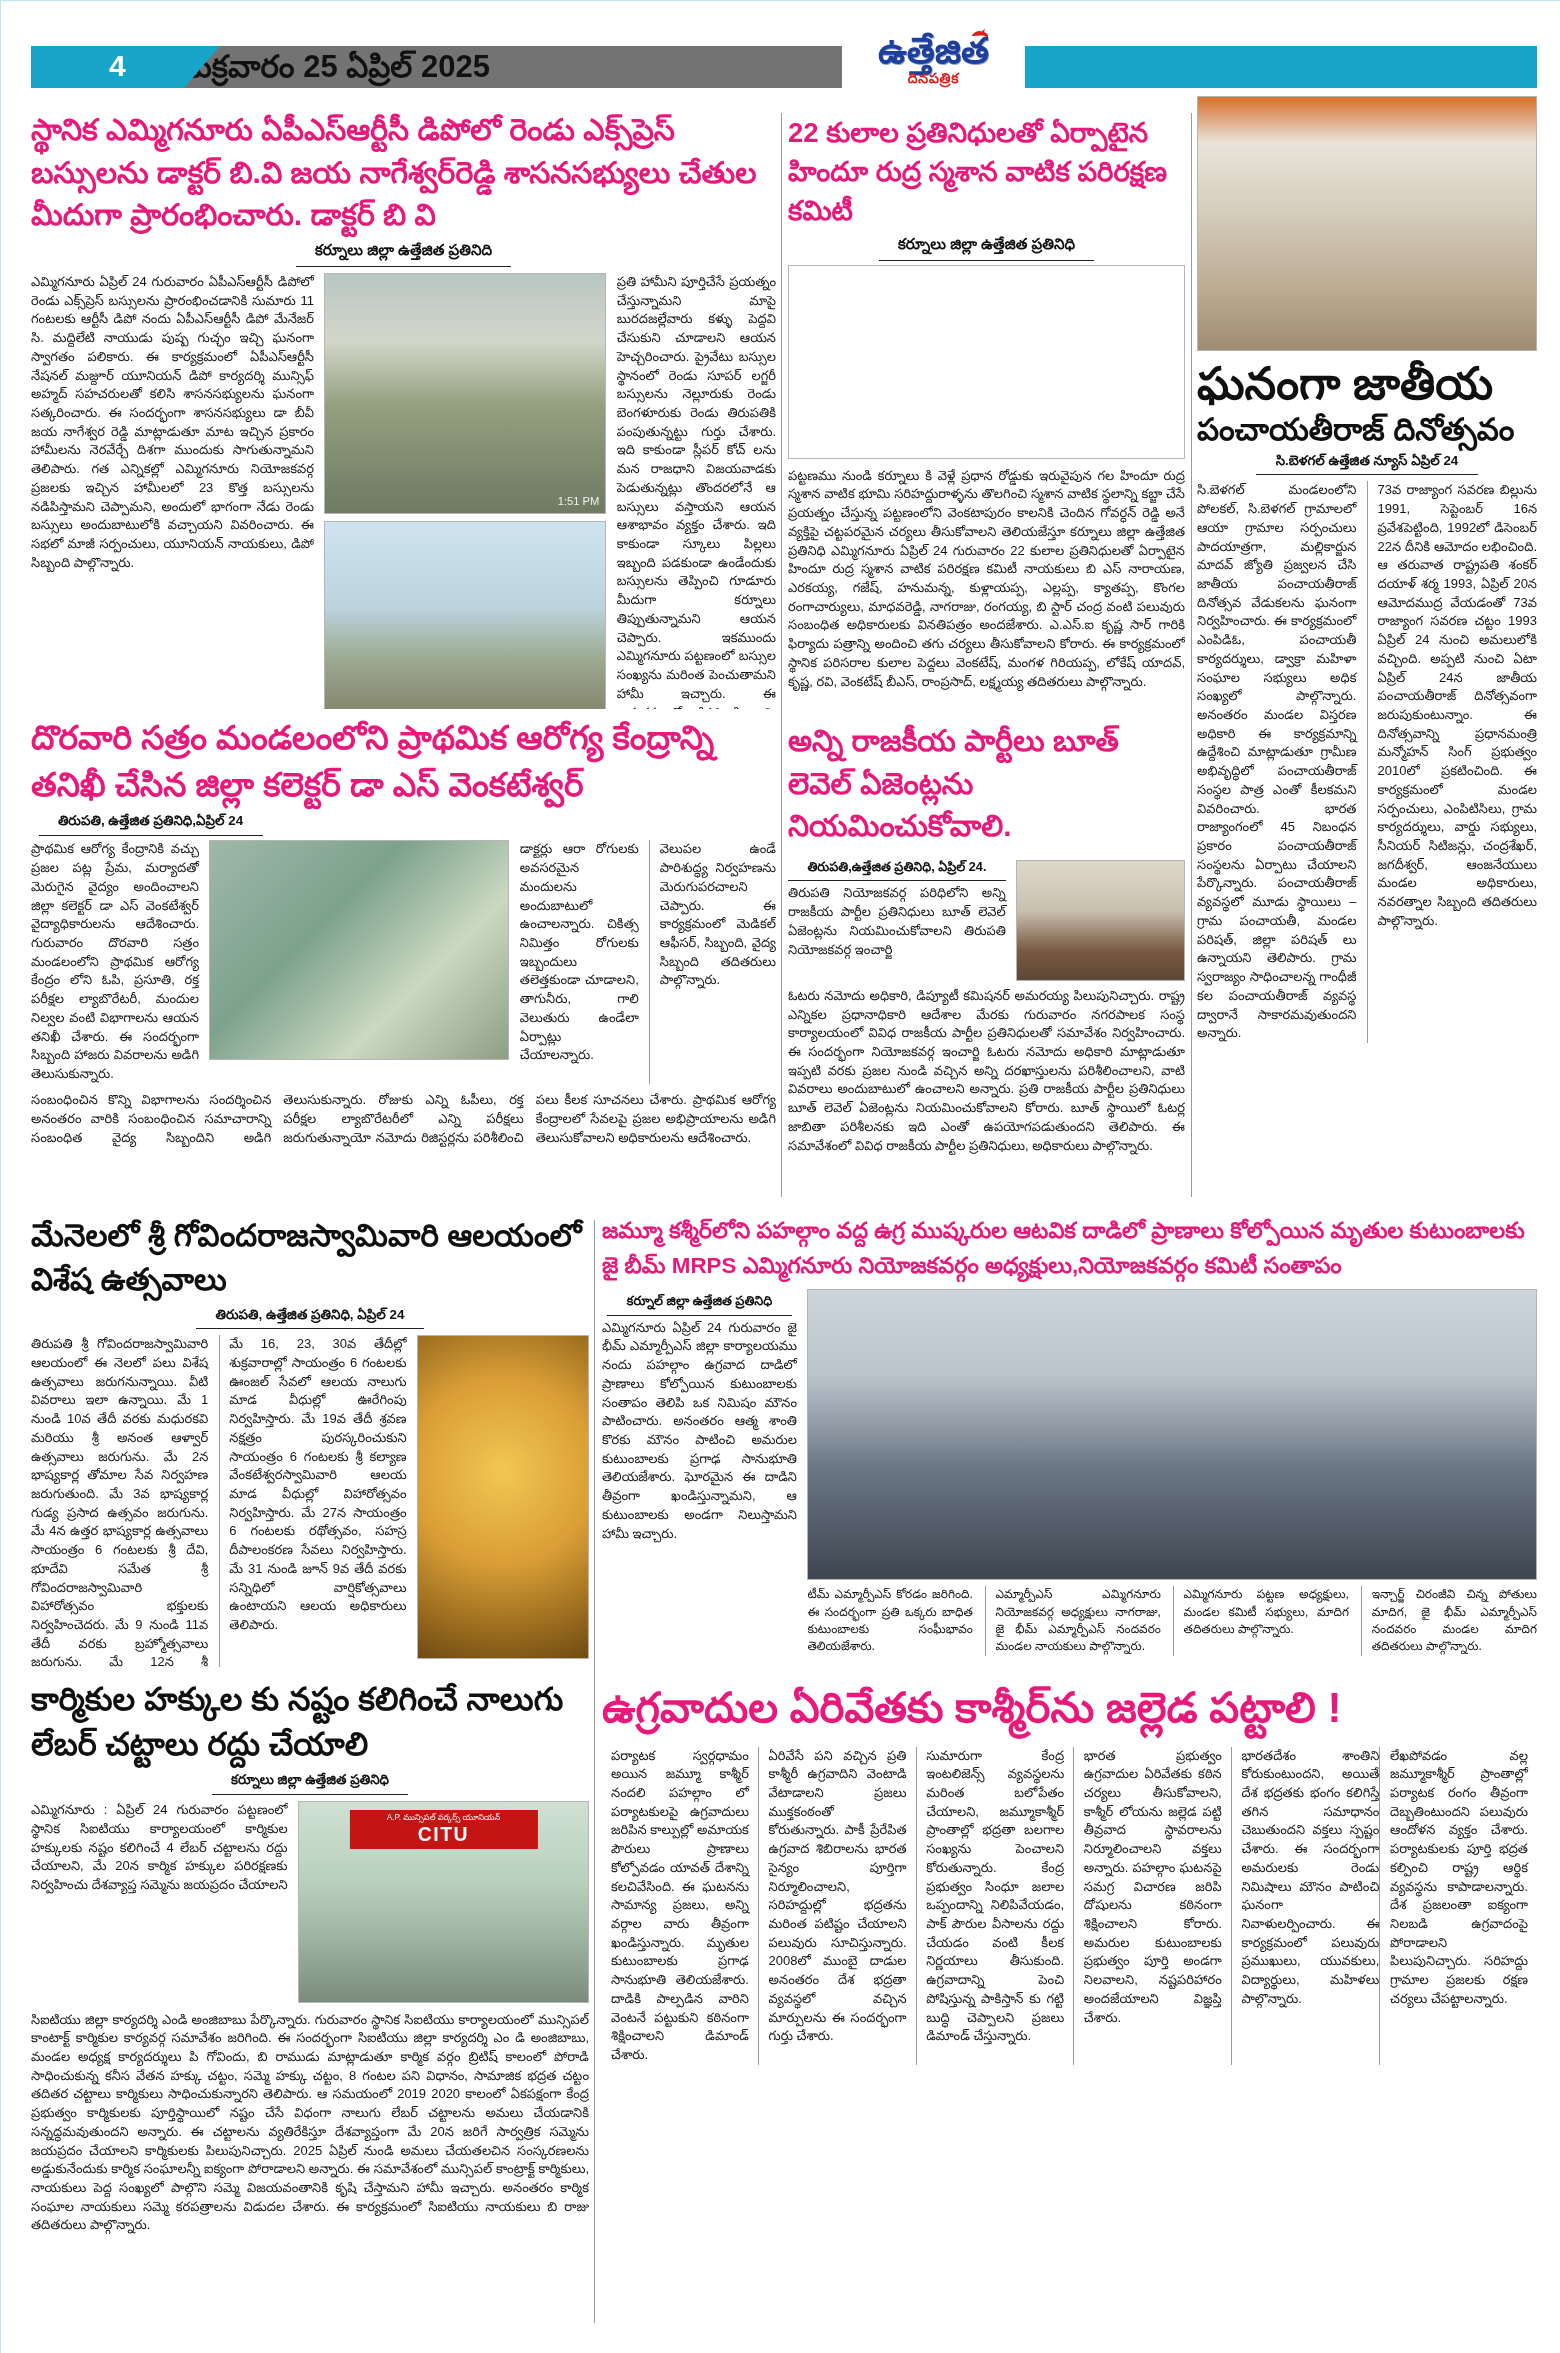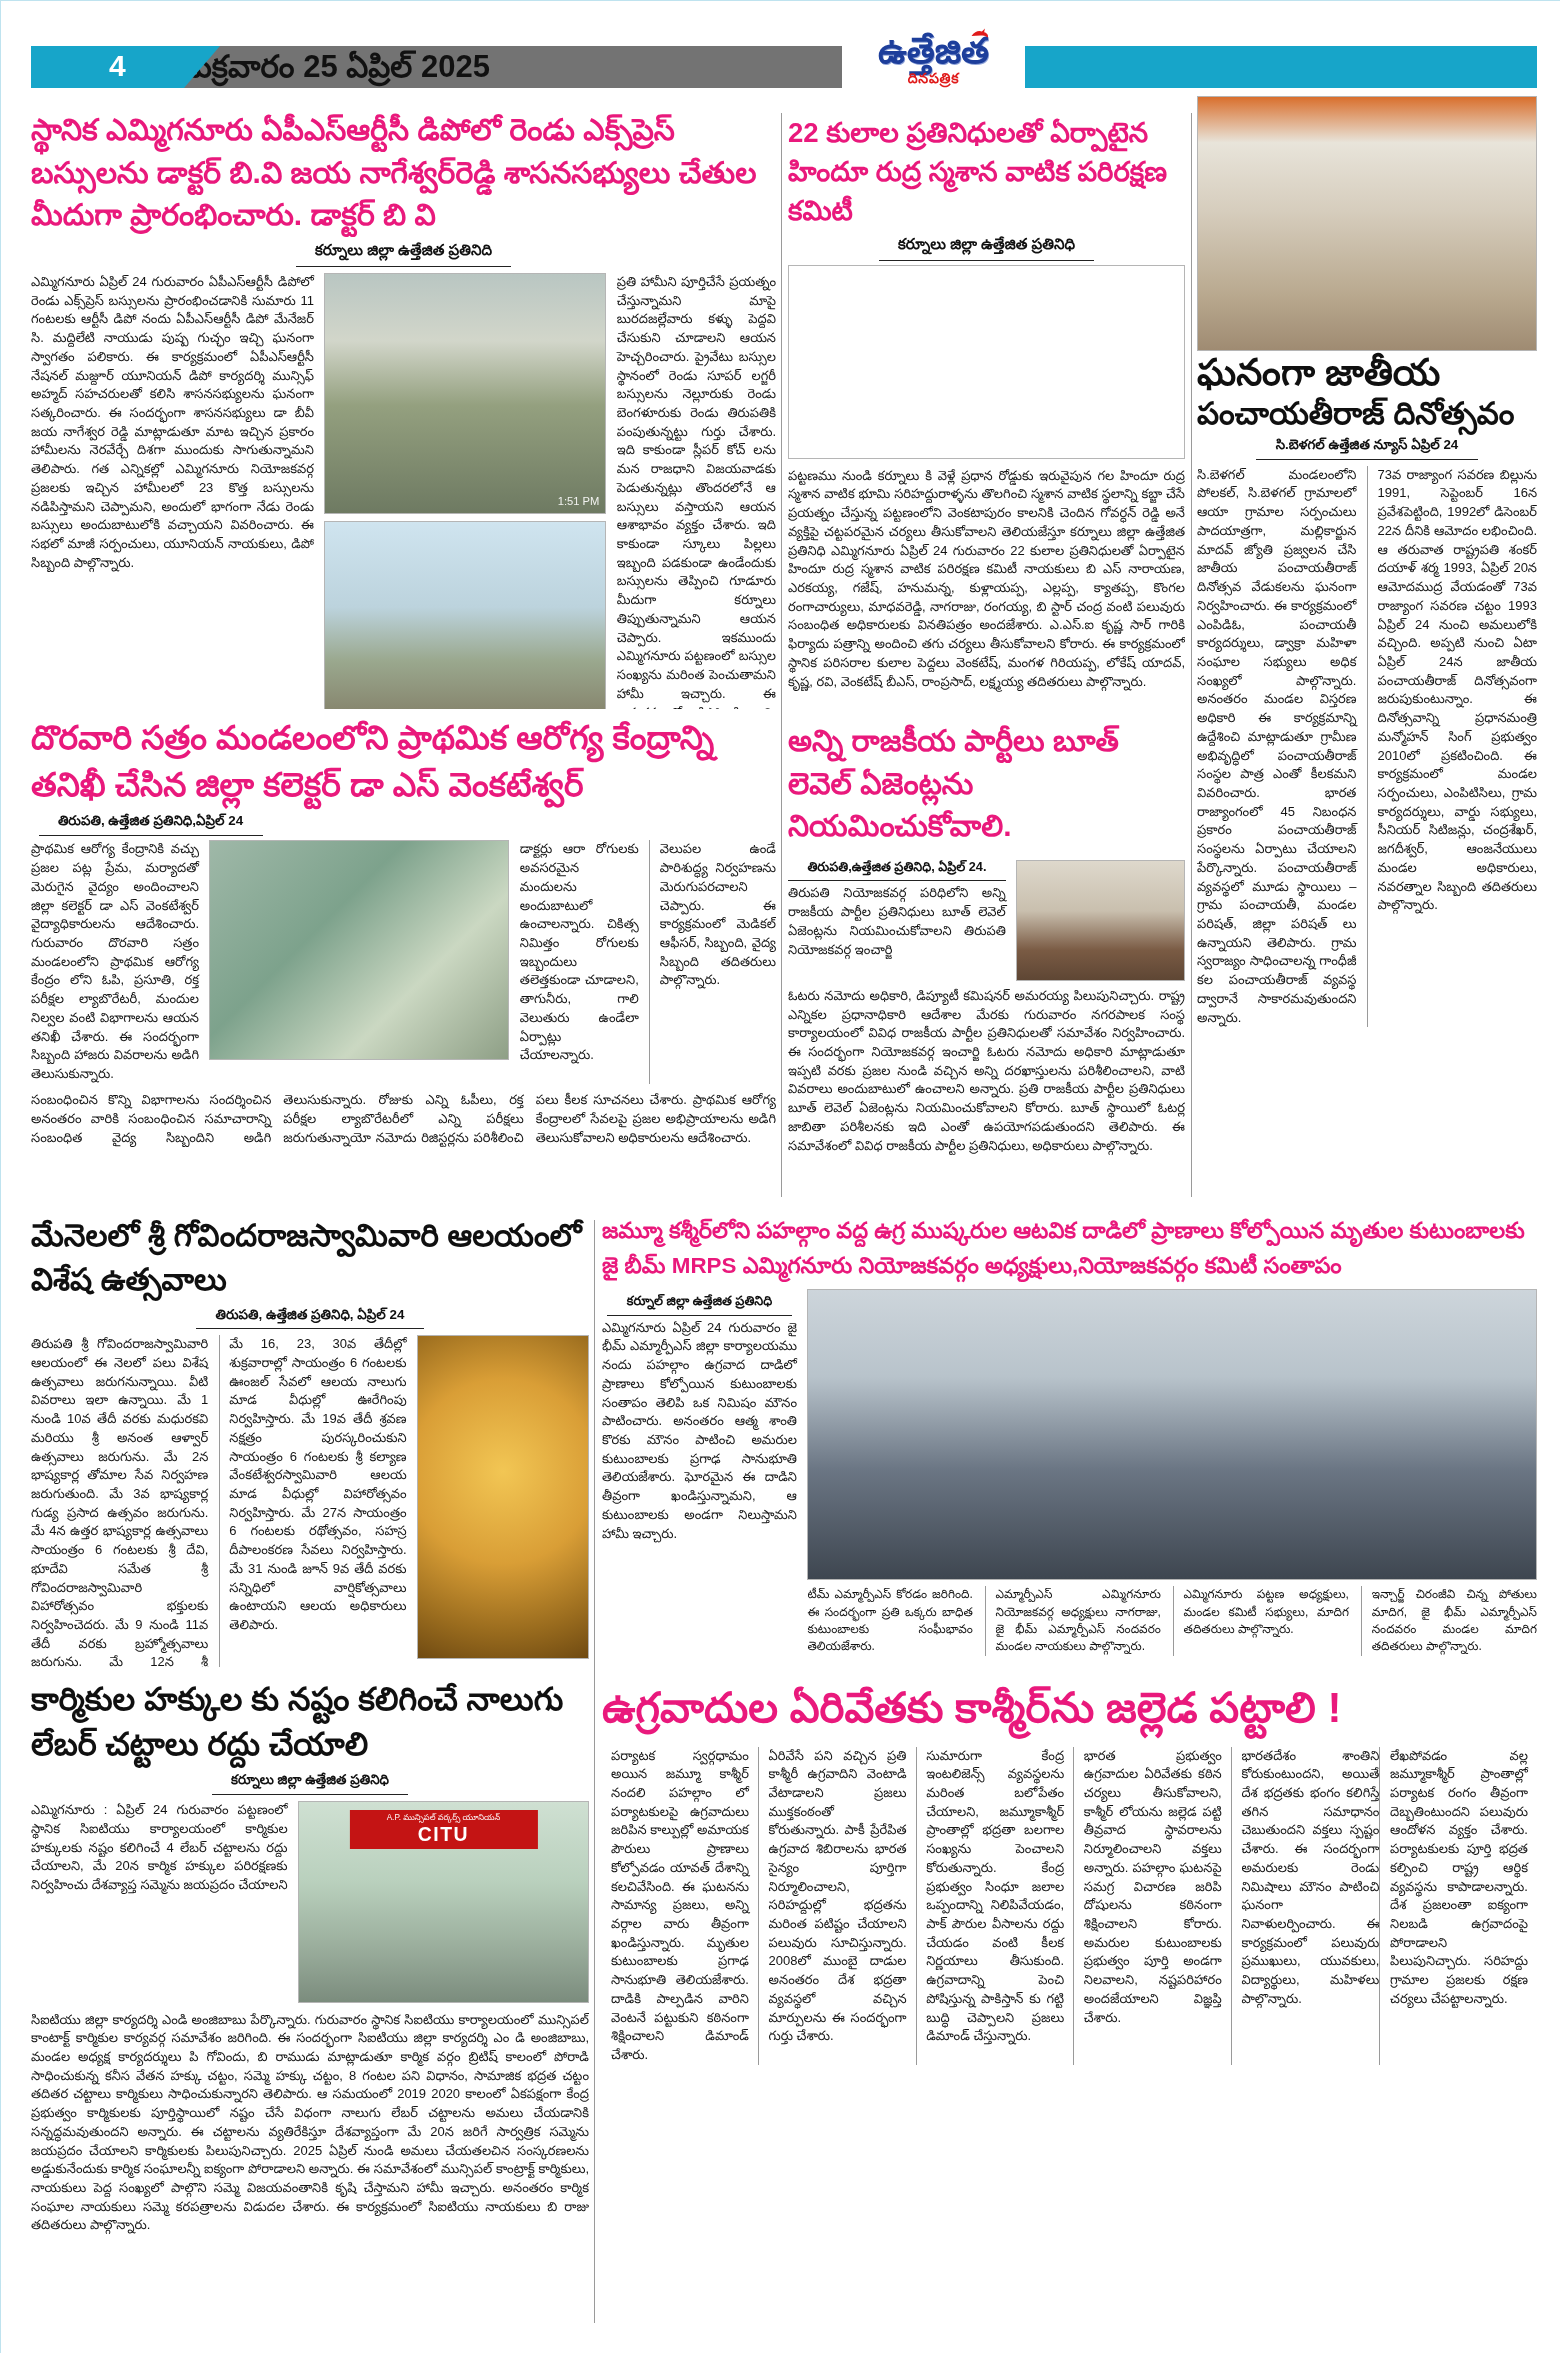--- a/index.html
+++ b/index.html
@@ -87,21 +87,21 @@
 
   <div class="art" style="left:787px;top:112px;width:397px;height:596px;">
     <div class="hl" style="font-size:27.6px;">22 కులాల ప్రతినిధులతో ఏర్పాటైన హిందూ రుద్ర స్మశాన వాటిక పరిరక్షణ కమిటీ</div>
     <div class="dateline">కర్నూలు జిల్లా ఉత్తేజిత ప్రతినిధి</div>
     <div class="photo ph-b" style="height:192px;margin:4.5px 0 7.5px;"></div>
     <div class="bt">పట్టణము నుండి కర్నూలు కి వెళ్లే ప్రధాన రోడ్డుకు ఇరువైపున గల హిందూ రుద్ర స్మశాన వాటిక భూమి సరిహద్దురాళ్ళను తొలగించి స్మశాన వాటిక స్థలాన్ని కబ్జా చేసే ప్రయత్నం చేస్తున్న పట్టణంలోని వెంకటాపురం కాలనికి చెందిన గోవర్ధన్ రెడ్డి అనే వ్యక్తిపై చట్టపరమైన చర్యలు తీసుకోవాలని తెలియజేస్తూ కర్నూలు జిల్లా ఉత్తేజిత ప్రతినిధి ఎమ్మిగనూరు ఏప్రిల్ 24 గురువారం 22 కులాల ప్రతినిధులతో ఏర్పాటైన హిందూ రుద్ర స్మశాన వాటిక పరిరక్షణ కమిటీ నాయకులు బి ఎస్ నారాయణ, ఎరకయ్య, గజేష్, హనుమన్న, కుళ్లాయప్ప, ఎల్లప్ప, క్యాతప్ప, కొంగల రంగాచార్యులు, మాధవరెడ్డి, నాగరాజు, రంగయ్య, బి స్టార్ చంద్ర వంటి పలువురు సంబంధిత అధికారులకు వినతిపత్రం అందజేశారు. ఎ.ఎస్.ఐ కృష్ణ సార్ గారికి ఫిర్యాదు పత్రాన్ని అందించి తగు చర్యలు తీసుకోవాలని కోరారు. ఈ కార్యక్రమంలో స్థానిక పరిసరాల కులాల పెద్దలు వెంకటేష్, మంగళ గిరియప్ప, లోకేష్ యాదవ్, కృష్ణ, రవి, వెంకటేష్ బీఎస్, రాంప్రసాద్, లక్ష్మయ్య తదితరులు పాల్గొన్నారు.</div>
   </div>
 
   <div class="art" style="left:1196px;top:95px;width:340px;height:1101px;">
     <div class="photo ph-c" style="height:253px;"></div>
-    <div class="hl black" style="font-size:37px;line-height:1.2;">ఘనంగా జాతీయ</div>
+    <div class="hl black" style="font-size:45px;margin-top:6px;line-height:1.2;">ఘనంగా జాతీయ</div>
     <div class="hl black" style="font-size:31px;line-height:1.2;">పంచాయతీరాజ్ దినోత్సవం</div>
     <div class="dateline" style="font-size:13.4px;">సి.బెళగల్ ఉత్తేజిత న్యూస్ ఏప్రిల్ 24</div>
     <div class="row" style="margin-top:6px;">
       <div class="bt" style="flex:1;">సి.బెళగల్ మండలంలోని పోలకల్, సి.బెళగల్ గ్రామాలలో ఆయా గ్రామాల సర్పంచులు పాదయాత్రగా, మల్లికార్జున మాదవ్ జ్యోతి ప్రజ్వలన చేసి జాతీయ పంచాయతీరాజ్ దినోత్సవ వేడుకలను ఘనంగా నిర్వహించారు. ఈ కార్యక్రమంలో ఎంపిడిఓ, పంచాయతీ కార్యదర్శులు, డ్వాక్రా మహిళా సంఘాల సభ్యులు అధిక సంఖ్యలో పాల్గొన్నారు. అనంతరం మండల విస్తరణ అధికారి ఈ కార్యక్రమాన్ని ఉద్దేశించి మాట్లాడుతూ గ్రామీణ అభివృద్ధిలో పంచాయతీరాజ్ సంస్థల పాత్ర ఎంతో కీలకమని వివరించారు. భారత రాజ్యాంగంలో 45 నిబంధన ప్రకారం పంచాయతీరాజ్ సంస్థలను ఏర్పాటు చేయాలని పేర్కొన్నారు. పంచాయతీరాజ్ వ్యవస్థలో మూడు స్థాయిలు – గ్రామ పంచాయతీ, మండల పరిషత్, జిల్లా పరిషత్ లు ఉన్నాయని తెలిపారు. గ్రామ స్వరాజ్యం సాధించాలన్న గాంధీజీ కల పంచాయతీరాజ్ వ్యవస్థ ద్వారానే సాకారమవుతుందని అన్నారు.</div>
       <div class="bt sep" style="flex:1;">73వ రాజ్యాంగ సవరణ బిల్లును 1991, సెప్టెంబర్ 16న ప్రవేశపెట్టింది, 1992లో డిసెంబర్ 22న దీనికి ఆమోదం లభించింది. ఆ తరువాత రాష్ట్రపతి శంకర్ దయాళ్ శర్మ 1993, ఏప్రిల్ 20న ఆమోదముద్ర వేయడంతో 73వ రాజ్యాంగ సవరణ చట్టం 1993 ఏప్రిల్ 24 నుంచి అమలులోకి వచ్చింది. అప్పటి నుంచి ఏటా ఏప్రిల్ 24న జాతీయ పంచాయతీరాజ్ దినోత్సవంగా జరుపుకుంటున్నాం. ఈ దినోత్సవాన్ని ప్రధానమంత్రి మన్మోహన్ సింగ్ ప్రభుత్వం 2010లో ప్రకటించింది. ఈ కార్యక్రమంలో మండల సర్పంచులు, ఎంపిటిసిలు, గ్రామ కార్యదర్శులు, వార్డు సభ్యులు, సీనియర్ సిటిజన్లు, చంద్రశేఖర్, జగదీశ్వర్, ఆంజనేయులు మండల అధికారులు, నవరత్నాల సిబ్బంది తదితరులు పాల్గొన్నారు.</div>
     </div>
   </div>
 
   <div class="art" style="left:30px;top:714px;width:745px;height:484px;">
     <div class="hl" style="font-size:33px;">దొరవారి సత్రం మండలంలోని ప్రాథమిక ఆరోగ్య కేంద్రాన్ని తనిఖీ చేసిన జిల్లా కలెక్టర్ డా ఎస్ వెంకటేశ్వర్</div>

